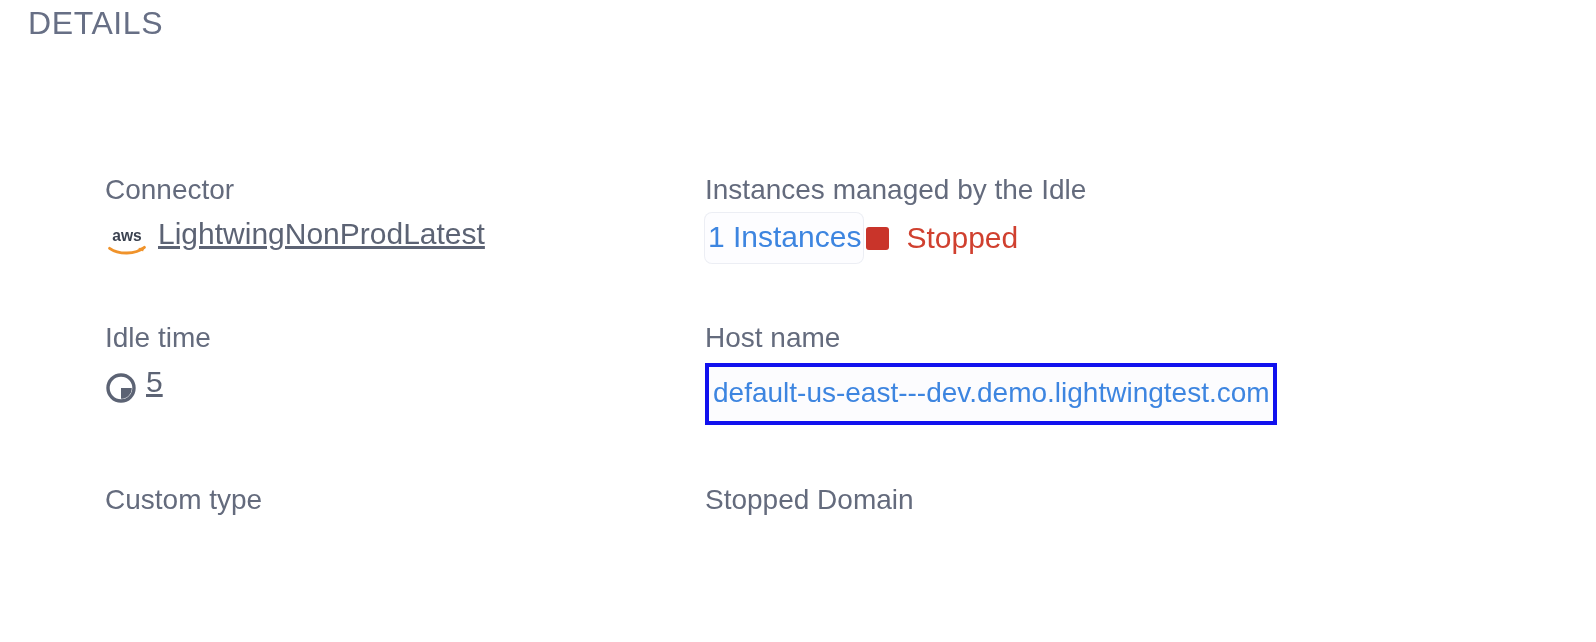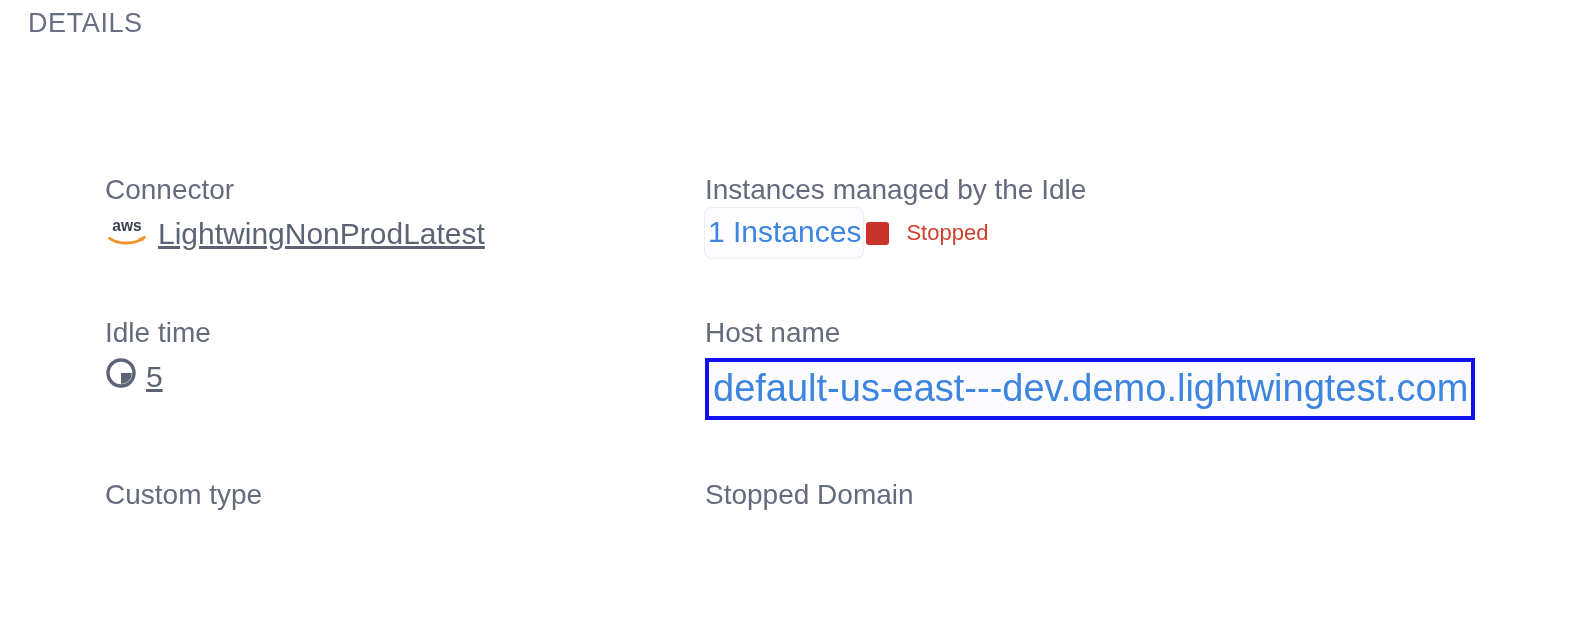--- a/index.html
+++ b/index.html
@@ -14,21 +14,21 @@
     -webkit-font-smoothing: antialiased;
     overflow: hidden;
     position: relative;
   }
 
   
   .section-header {
     position: absolute;
     left: 28px;
     top: 6px;
-    font-size: 27px;
+    font-size: 32px;
     line-height: 34px;
     color: #676f85;
     letter-spacing: 0.6px;
     font-weight: 400;
     white-space: nowrap;
   }
 
   
   .detail-grid {
     position: absolute;
@@ -49,21 +49,21 @@
     font-size: 28px;
     line-height: 36px;
     color: #646b7d;
     font-weight: 400;
     white-space: nowrap;
   }
 
   .field-value {
     margin-top: 5px;
     display: flex;
-    align-items: flex-start;
+    align-items: flex-end;
     font-size: 30px;
     line-height: 42px;
     color: #5c6374;
     font-weight: 400;
     white-space: nowrap;
   }
 
   .value-text {
     display: inline-block;
     text-decoration: underline;
@@ -96,20 +96,21 @@
     margin-right: 9px;
     flex: 0 0 auto;
     position: relative;
     top: 2px;
   }
 
   
   .instances-row {
     display: flex;
     align-items: center;
+    margin-top: 5px;
   }
   .instances-chip {
     display: inline-block;
     font-size: 30px;
     line-height: 42px;
     color: #3d85e0;
     background: #fdfdff;
     border-radius: 7px;
     padding: 3px 2px 5px 3px;
     box-shadow: 0 0 0 1px rgba(230,232,240,0.75);
@@ -119,39 +120,39 @@
   .status-square {
     width: 23px;
     height: 23px;
     background: #c9342a;
     border-radius: 3px;
     margin-left: 3px;
     margin-right: 17px;
     flex: 0 0 auto;
   }
   .status-text {
-    font-size: 22px;
+    font-size: 30px;
     line-height: 42px;
     color: #d0402f;
     white-space: nowrap;
   }
 
   
   .highlight-box {
     display: inline-block;
     margin-top: 7px;
     border: 4px solid #1111ee;
     padding: 0;
     background: transparent;
     line-height: 0;
     cursor: pointer;
   }
   .highlight-box .link-inner {
     display: inline-block;
-    font-size: 38px;
+    font-size: 28px;
     line-height: 48px;
     color: #3d85e0;
     background: #fcfcfe;
     padding: 2px 3px 4px 4px;
     white-space: nowrap;
   }
 </style>
 </head>
 <body>
 

